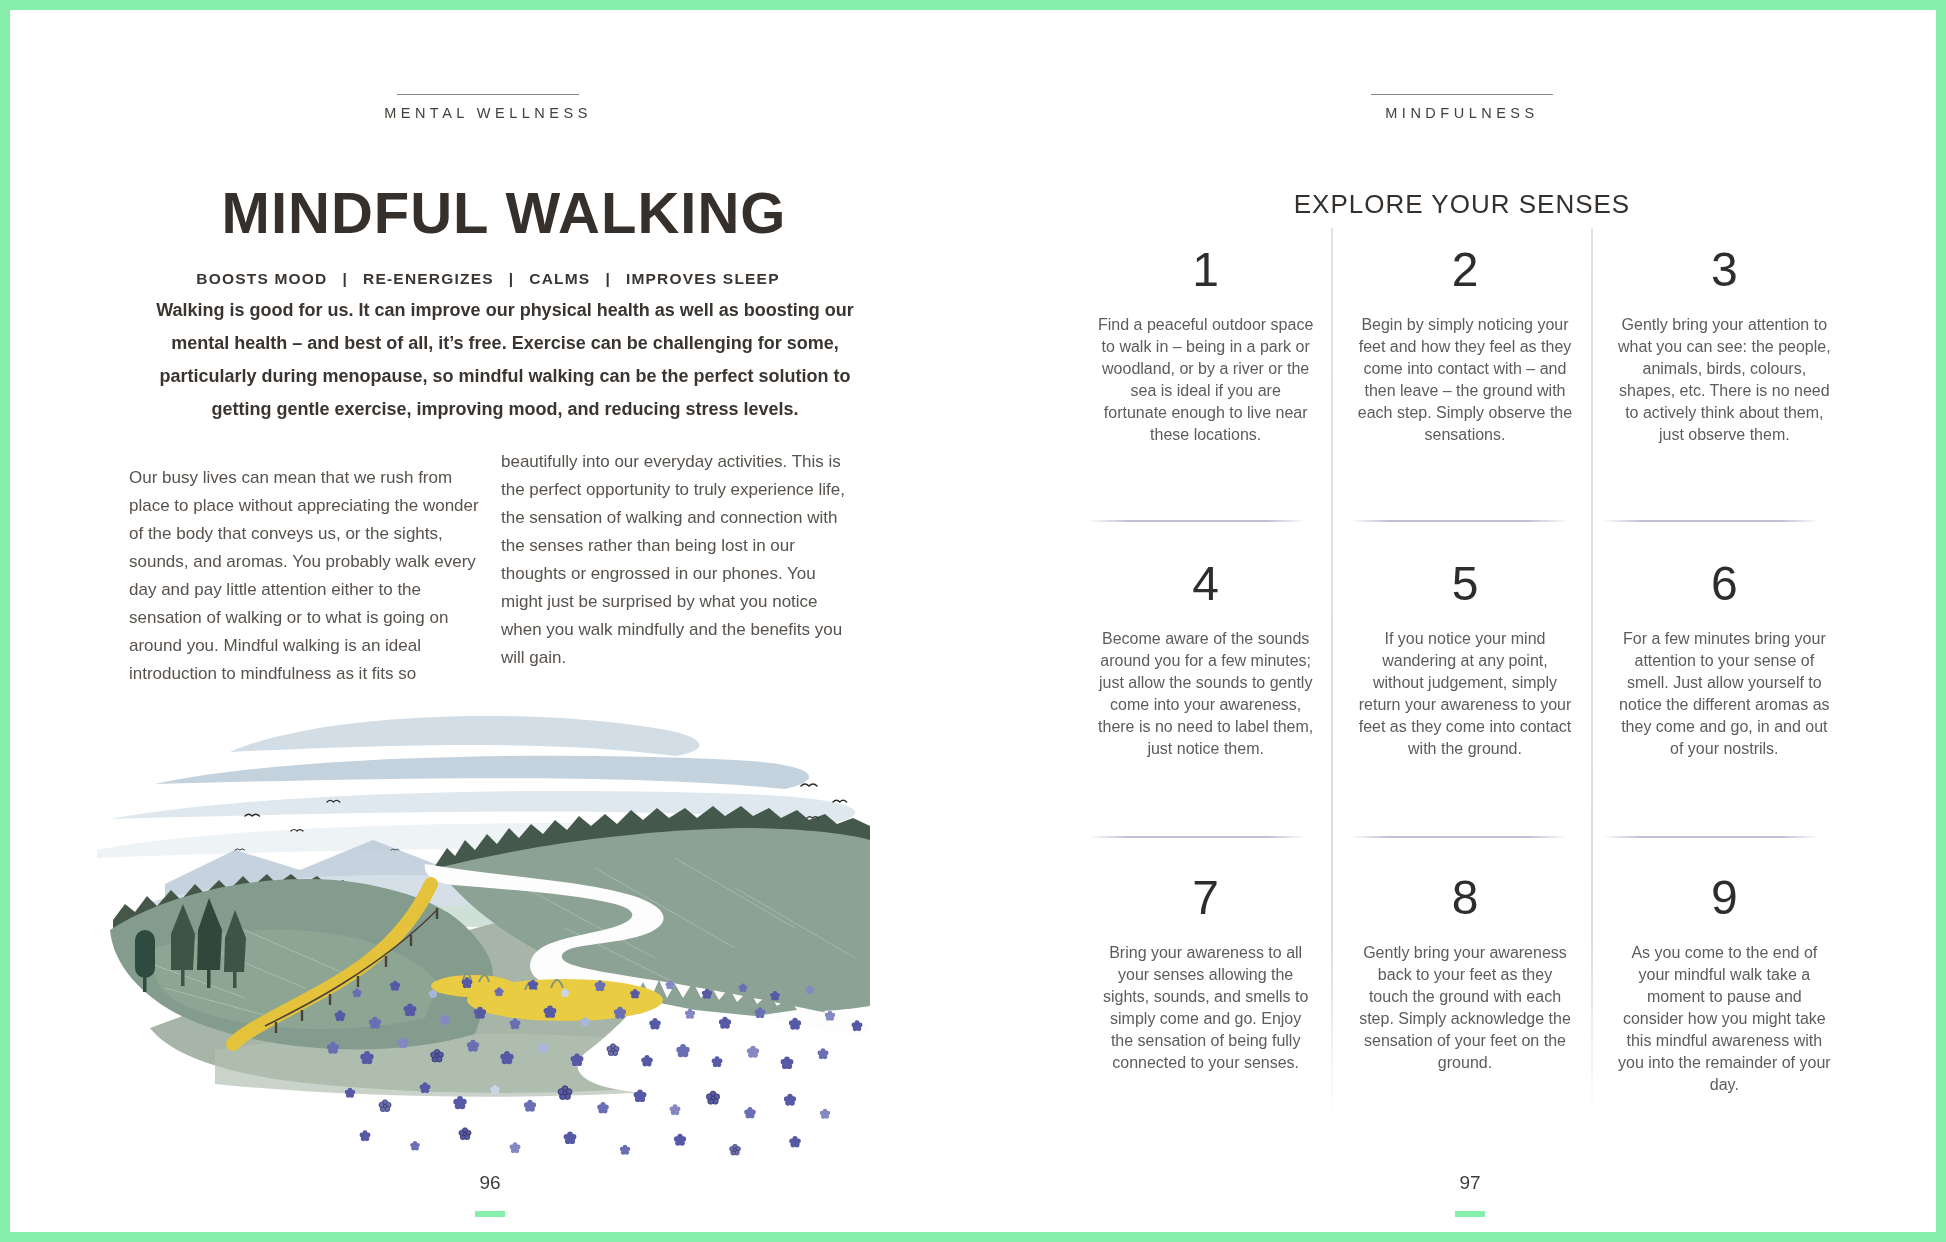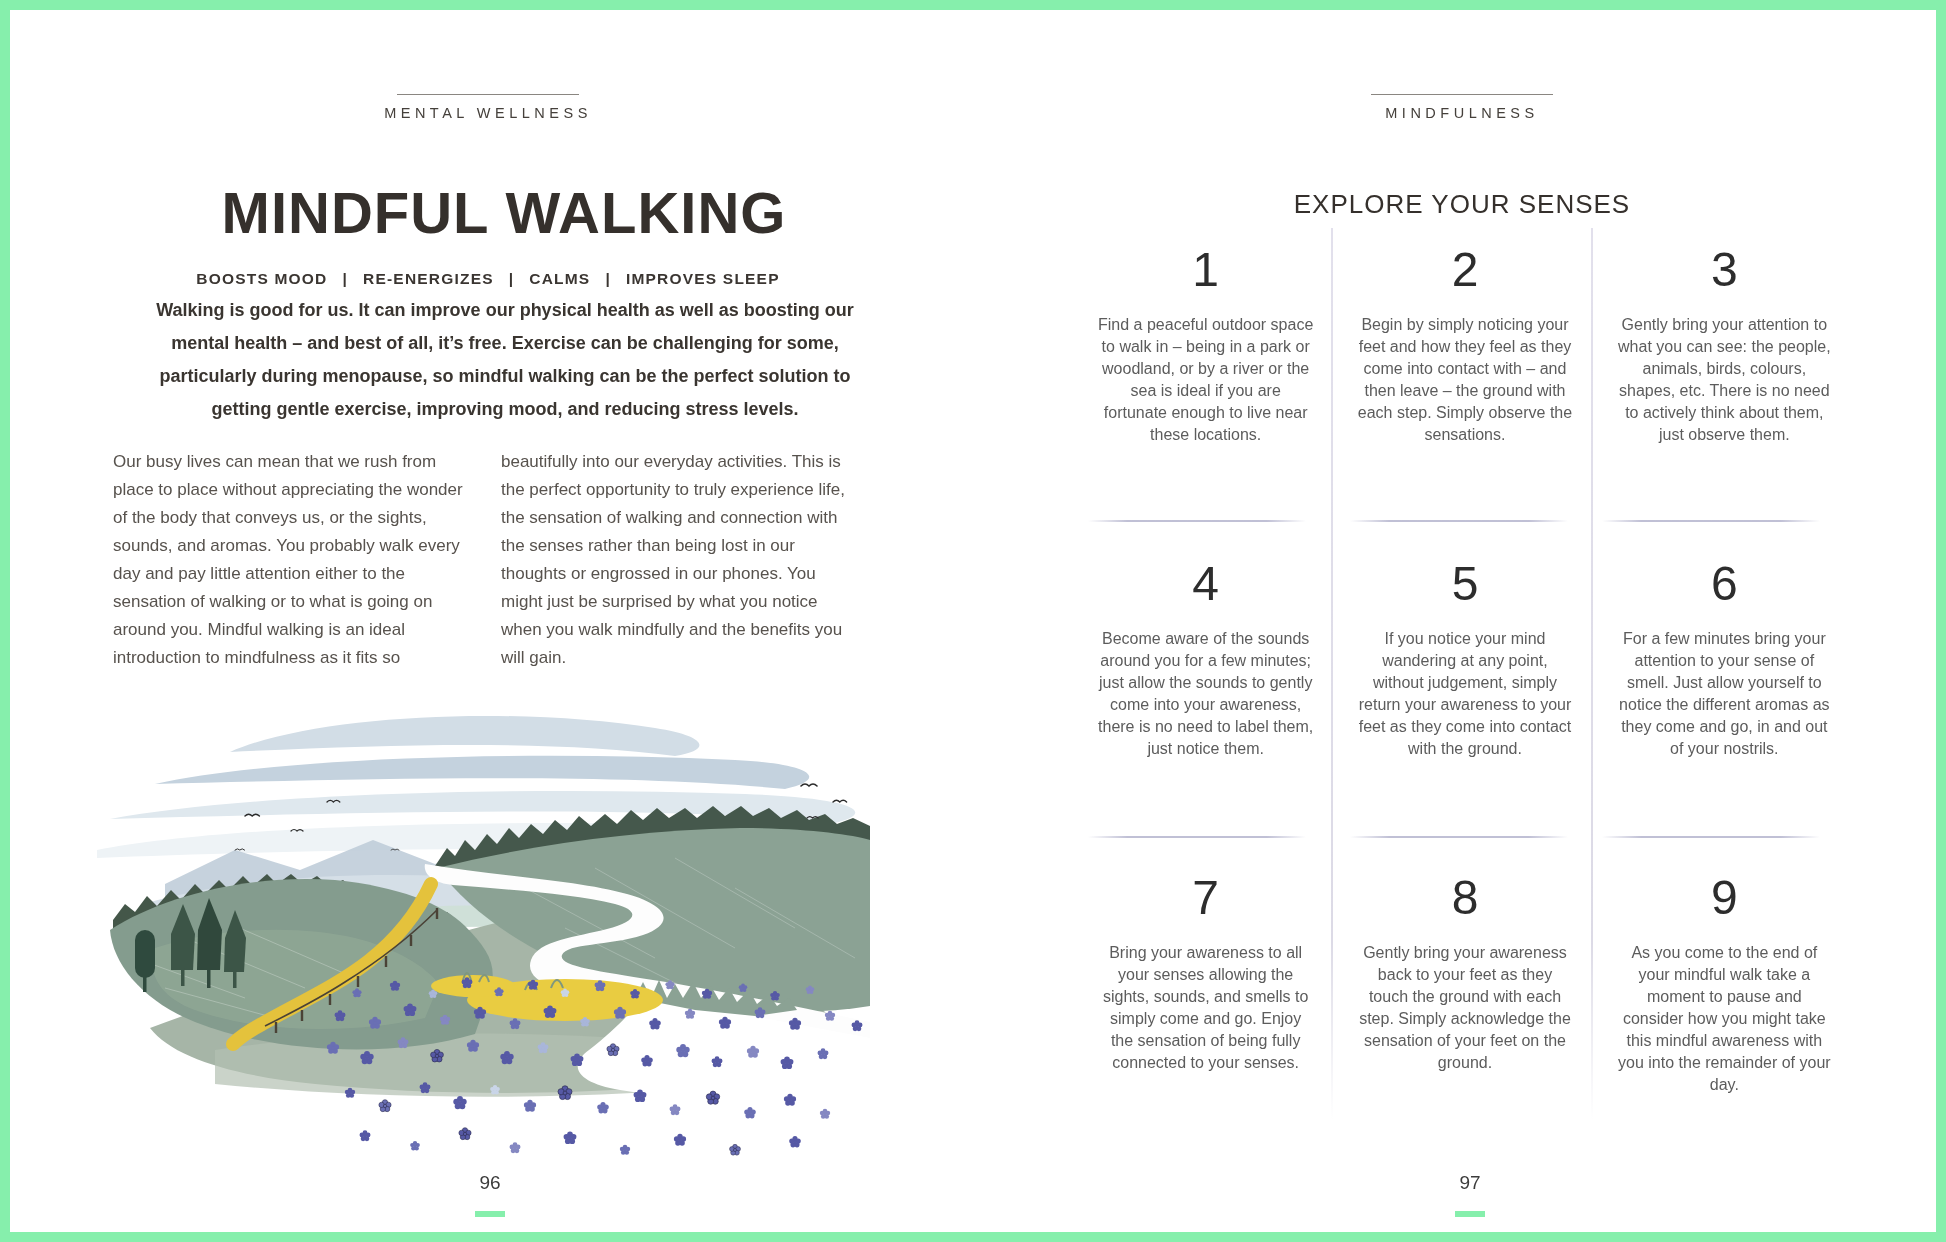--- a/index.html
+++ b/index.html
@@ -54,21 +54,21 @@
   </div>
 
   <h1 class="lp-title" style="margin:16px;">MINDFUL WALKING</h1>
 
   <div class="lp-benefits">
     <span>BOOSTS MOOD</span><span class="sep">|</span><span>RE-ENERGIZES</span><span class="sep">|</span><span>CALMS</span><span class="sep">|</span><span>IMPROVES SLEEP</span>
   </div>
 
   <p class="lp-intro" style="margin:16px;">Walking is good for us. It can improve our physical health as well as boosting our mental health – and best of all, it’s free. Exercise can be challenging for some, particularly during menopause, so mindful walking can be the perfect solution to getting gentle exercise, improving mood, and reducing stress levels.</p>
 
-  <p class="lp-col lp-col1" style="margin:0;">Our busy lives can mean that we rush from place to place without appreciating the wonder of the body that conveys us, or the sights, sounds, and aromas. You probably walk every day and pay little attention either to the sensation of walking or to what is going on around you. Mindful walking is an ideal introduction to mindfulness as it fits so</p>
+  <p class="lp-col lp-col1" style="margin:16px;">Our busy lives can mean that we rush from place to place without appreciating the wonder of the body that conveys us, or the sights, sounds, and aromas. You probably walk every day and pay little attention either to the sensation of walking or to what is going on around you. Mindful walking is an ideal introduction to mindfulness as it fits so</p>
   <p class="lp-col lp-col2" style="margin:0;">beautifully into our everyday activities. This is the perfect opportunity to truly experience life, the sensation of walking and connection with the senses rather than being lost in our thoughts or engrossed in our phones. You might just be surprised by what you notice when you walk mindfully and the benefits you will gain.</p>
 
   <svg class="illo" viewBox="0 0 790 465" role="img" aria-label="Stylised landscape with green hills, a winding white river, a yellow path with fence, dark trees, birds, and purple flowers">
     <defs>
       <g id="fl">
         <circle cx="0" cy="-3.6" r="2.7"></circle>
           <circle cx="3.4" cy="-1.1" r="2.7"></circle>
         <circle cx="2.1" cy="3" r="2.7"></circle>
           <circle cx="-2.1" cy="3" r="2.7"></circle>
         <circle cx="-3.4" cy="-1.1" r="2.7"></circle>

